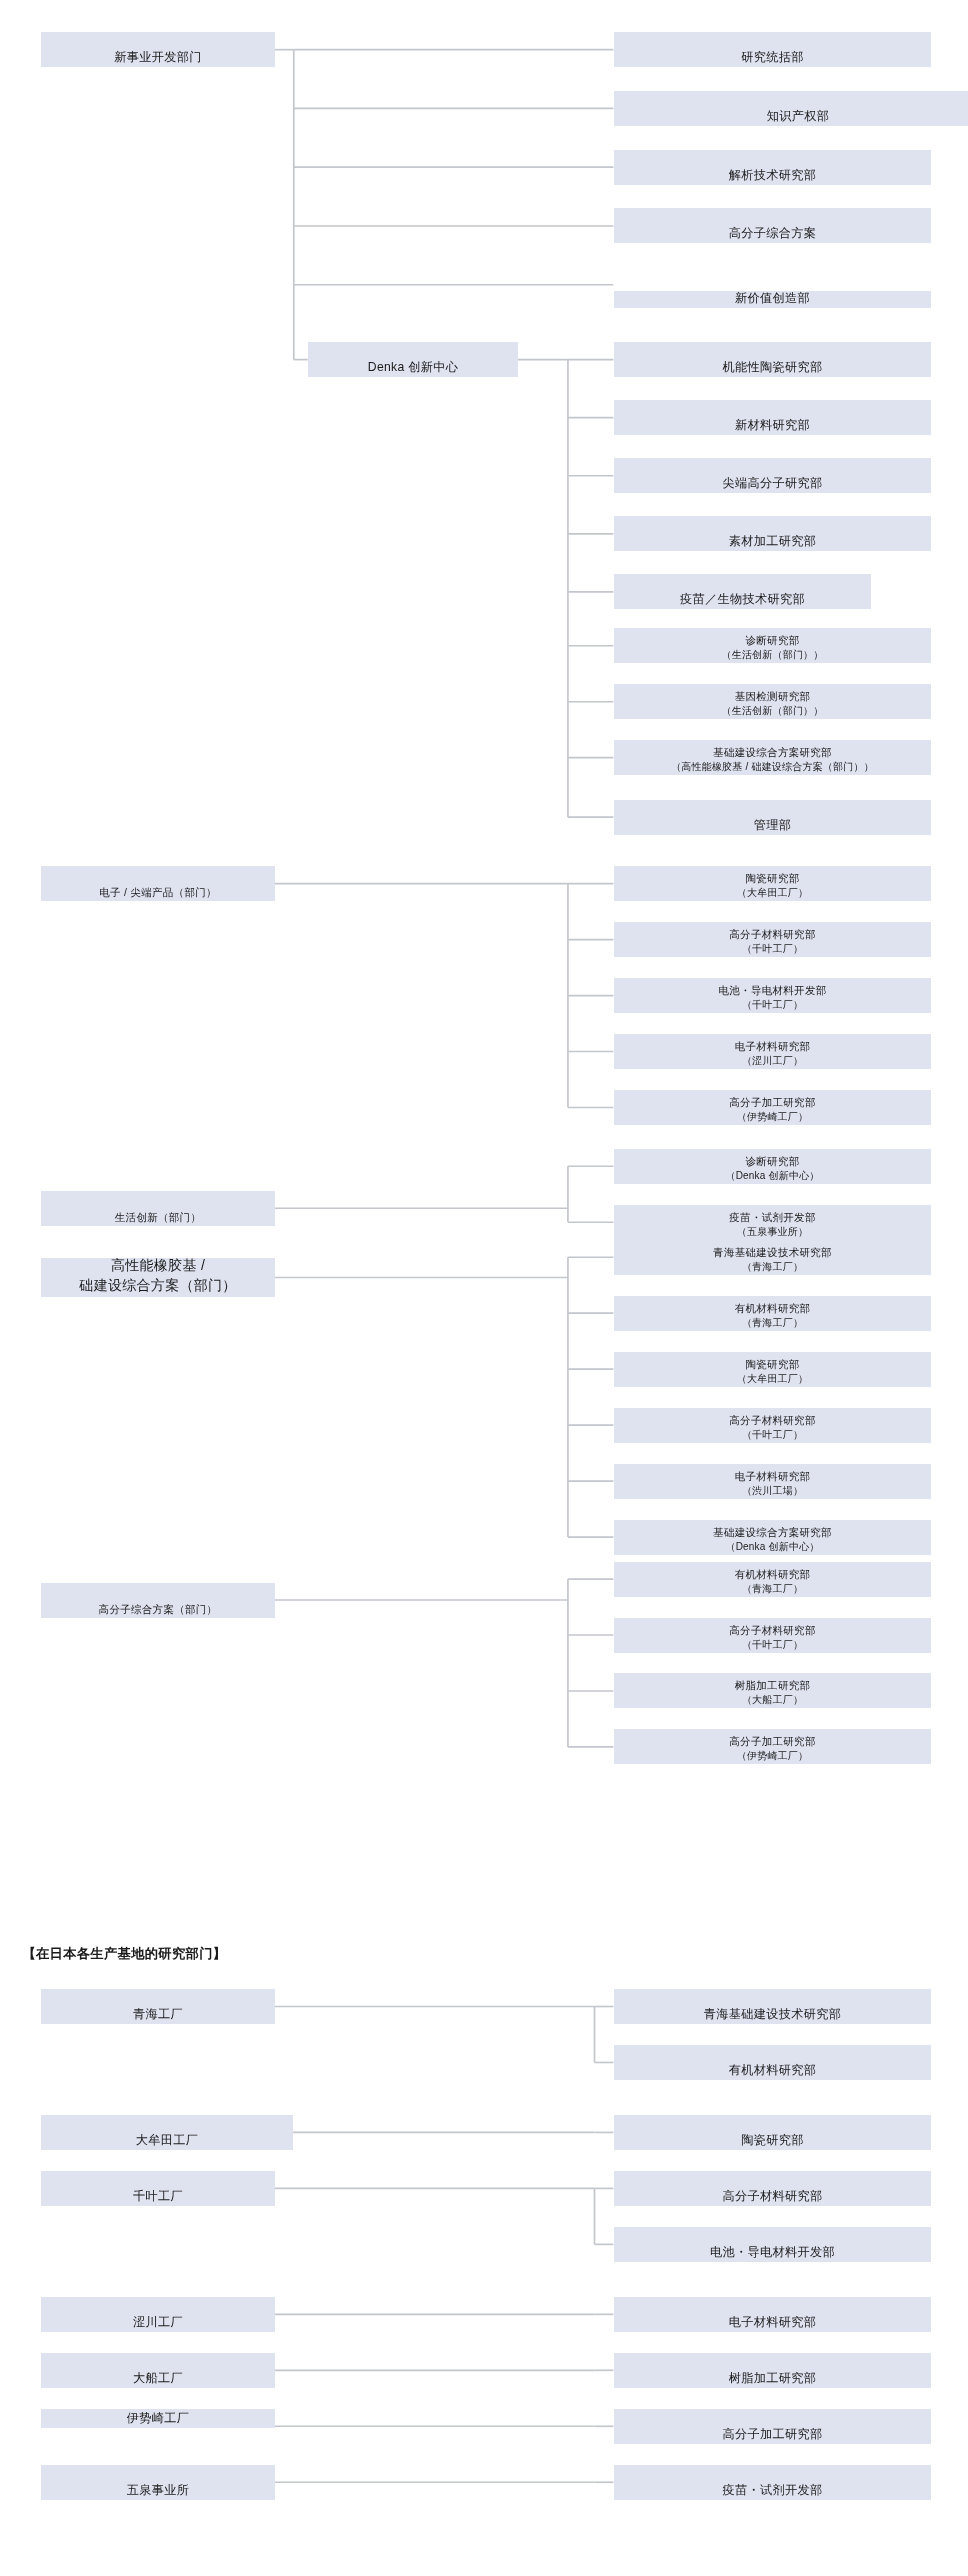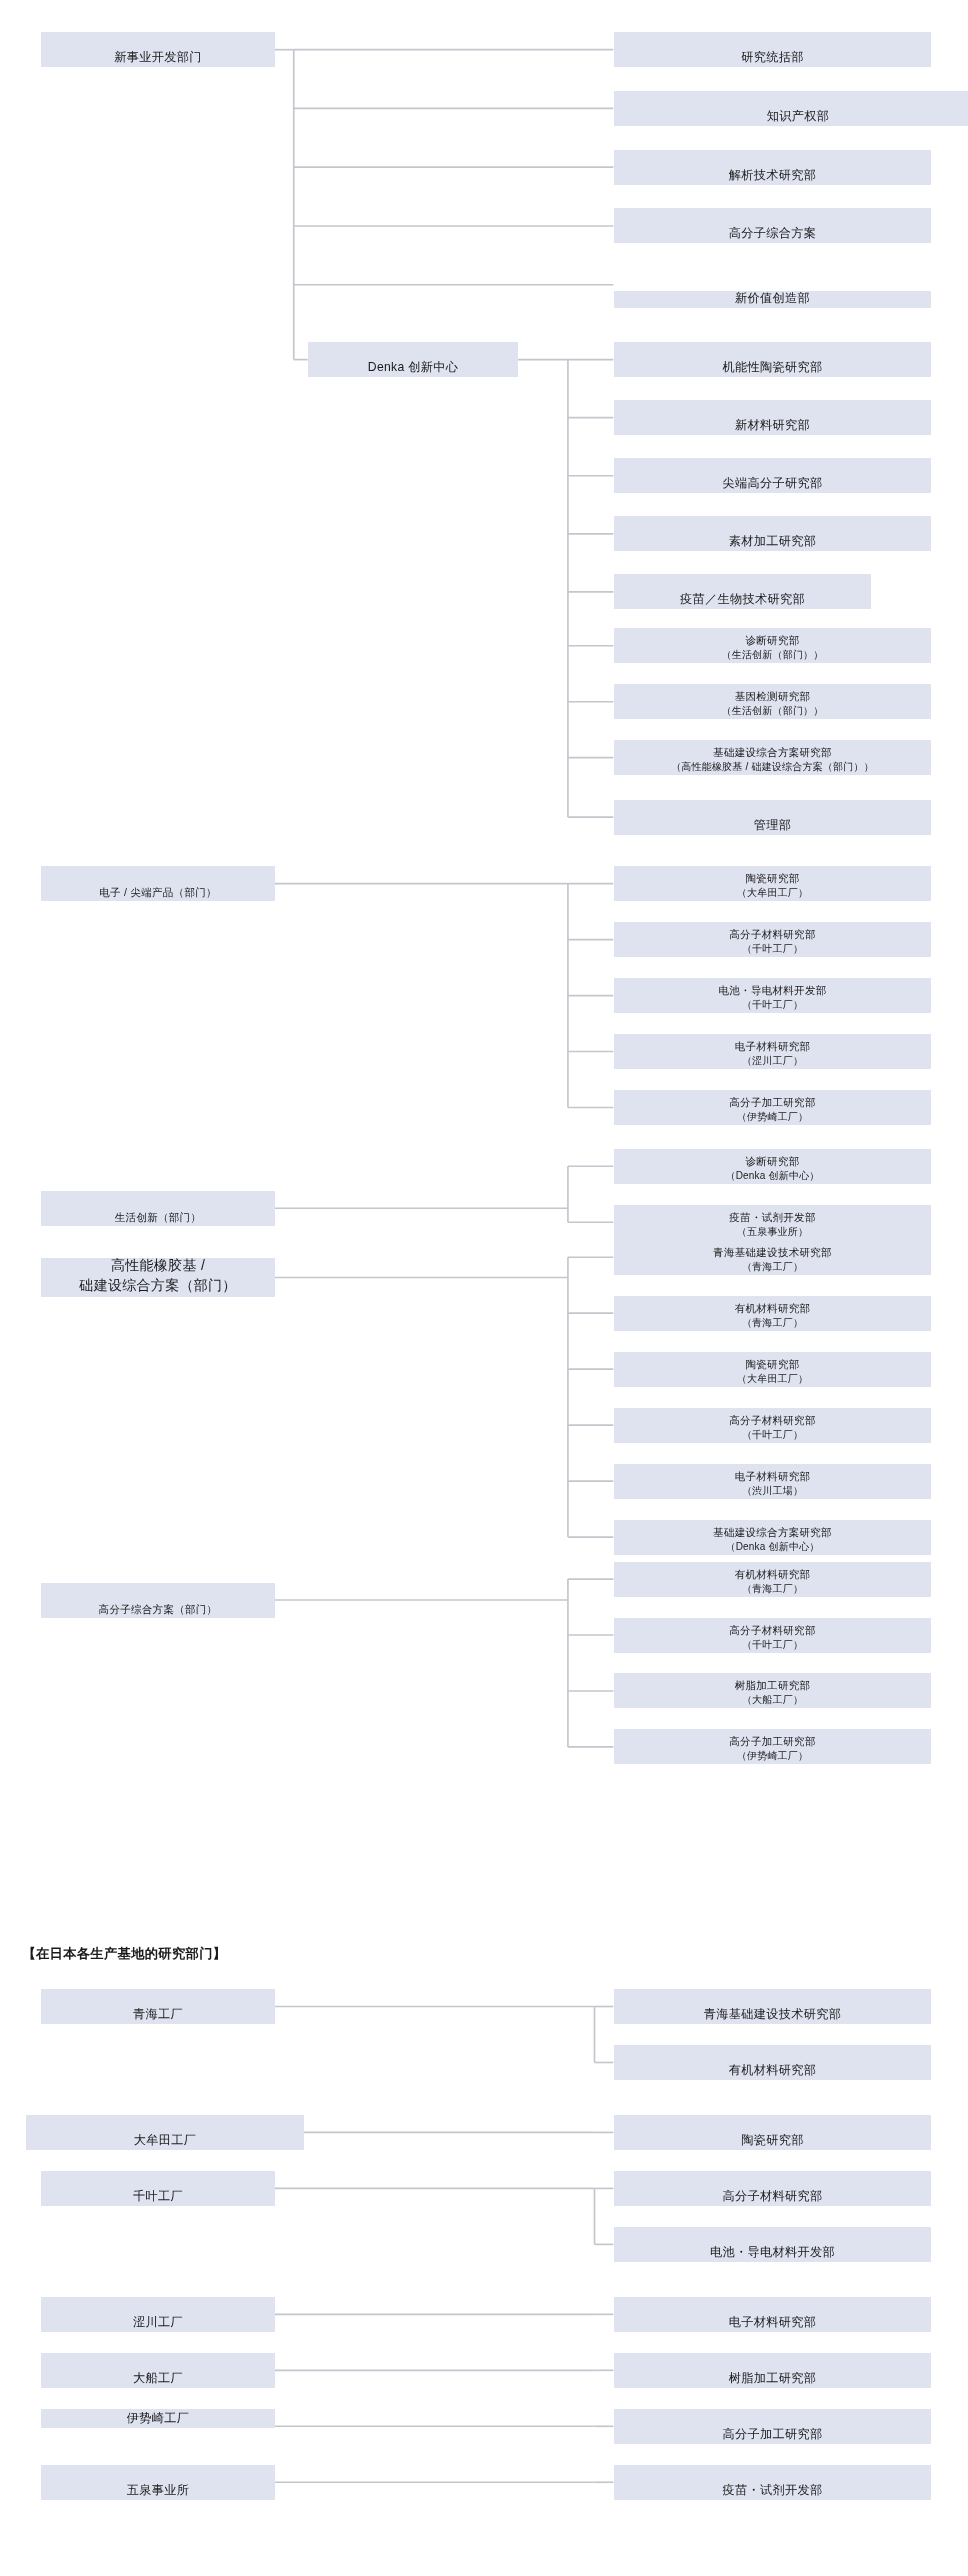--- a/index.html
+++ b/index.html
@@ -259,21 +259,21 @@
       </div>
       <div class="node" style="left: 41px; top: 1989px; width: 234px; height: 35px;">
         <div class="t1">青海工厂</div>
       </div>
       <div class="node" style="left: 614px; top: 1989px; width: 317px; height: 35px;">
         <div class="t1">青海基础建设技术研究部</div>
       </div>
       <div class="node" style="left: 614px; top: 2045px; width: 317px; height: 35px;">
         <div class="t1">有机材料研究部</div>
       </div>
-      <div class="node" style="left: 26px; top: 2115px; width: 278px; height: 35px;">
+      <div class="node" style="left: 41px; top: 2115px; width: 252px; height: 35px;">
         <div class="t1">大牟田工厂</div>
       </div>
       <div class="node" style="left: 614px; top: 2115px; width: 317px; height: 35px;">
         <div class="t1">陶瓷研究部</div>
       </div>
       <div class="node" style="left: 41px; top: 2171px; width: 234px; height: 35px;">
         <div class="t1">千叶工厂</div>
       </div>
       <div class="node" style="left: 614px; top: 2171px; width: 317px; height: 35px;">
         <div class="t1">高分子材料研究部</div>

